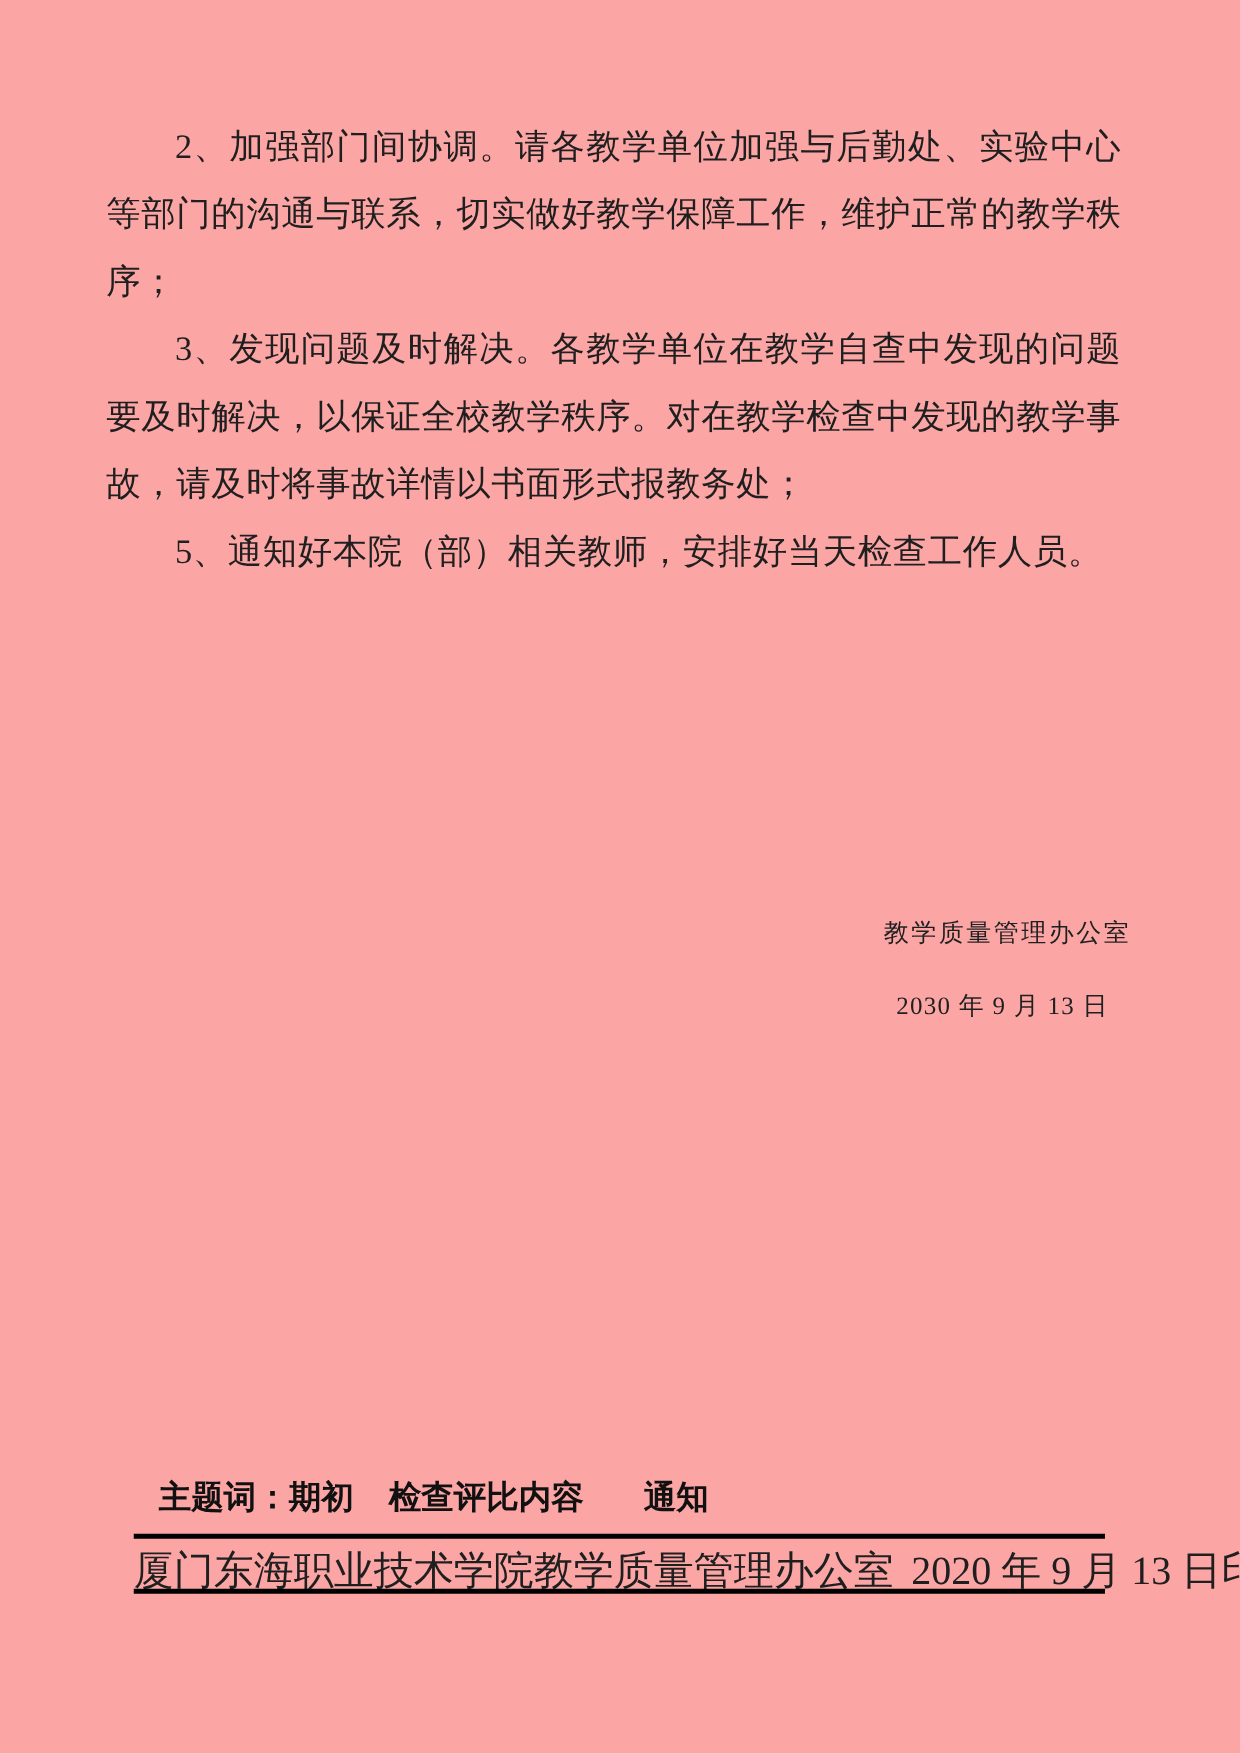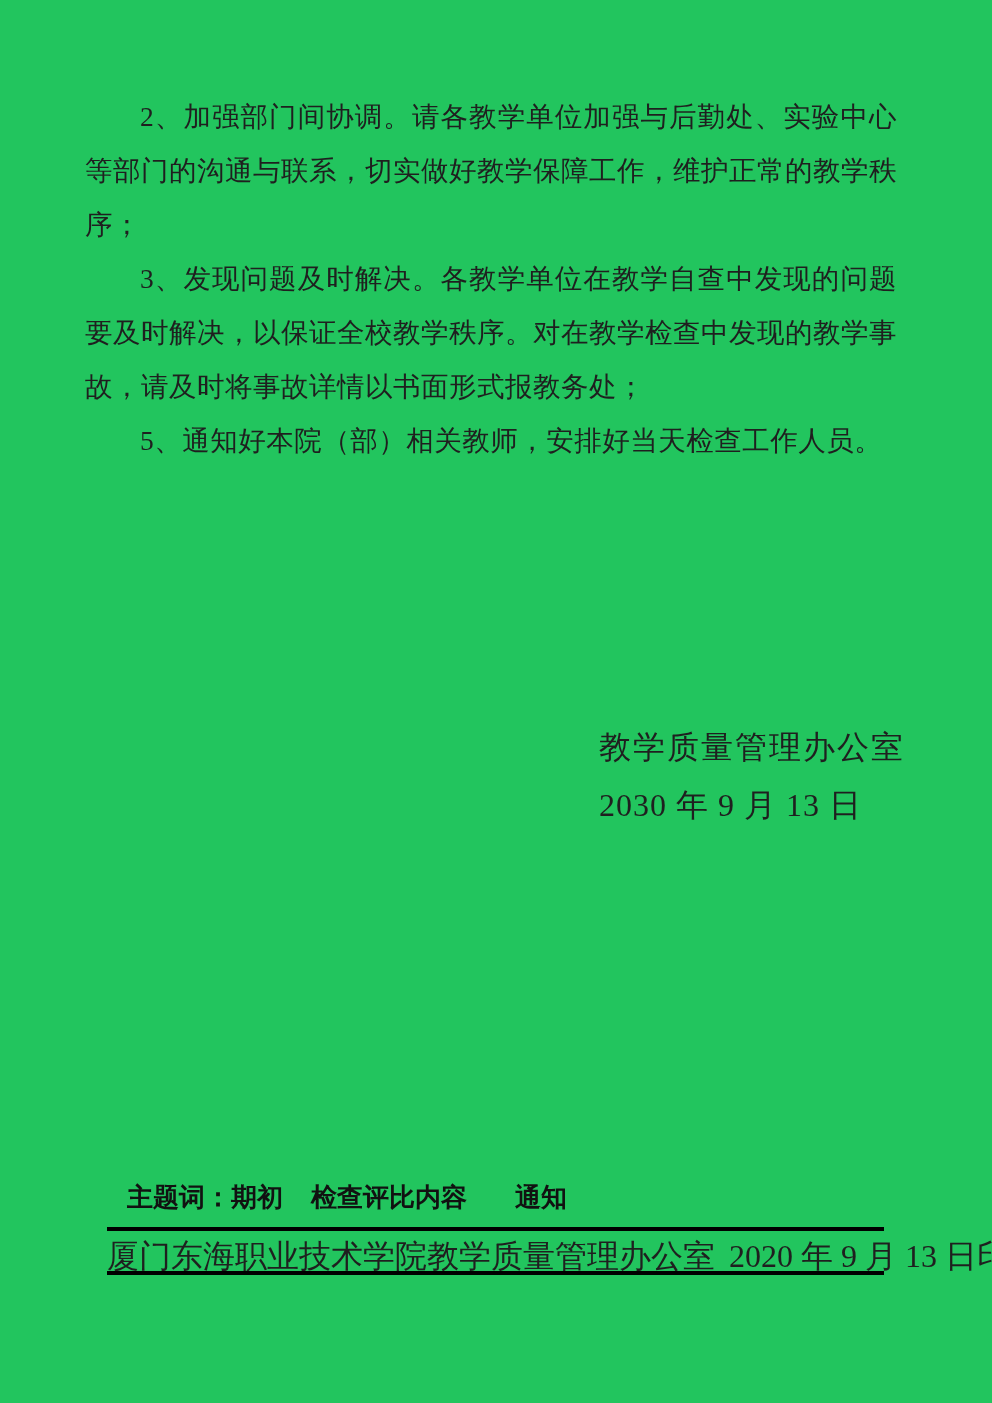--- a/index.html
+++ b/index.html
@@ -4,21 +4,21 @@
 <style>
   html, body {
     margin: 0;
     padding: 0;
     background: #ffffff;
   }
   .page {
     position: relative;
     width: 992px;
     height: 1403px;
-    background: #22c55e;
+    background: #fca5a5;
     overflow: hidden;
     font-family: "Liberation Serif", "DejaVu Serif", serif;
     color: #1f1f1f;
   }
   .content {
     position: absolute;
     left: 85px;
     top: 90px;
     width: 812px;
     font-size: 27.5px;
@@ -28,22 +28,22 @@
   }
   .content p {
     margin: 0;
     padding: 0;
     text-indent: 2em;
   }
   .signature {
     position: absolute;
     top: 718px;
     right: 87px;
-    text-align: left;
-    font-size: 32px;
+    text-align: center;
+    font-size: 20px;
     line-height: 58px;
     letter-spacing: 2px;
   }
   .signature .sig-date {
     padding-right: 8px;
     letter-spacing: 1px;
   }
   .footer {
     position: absolute;
     left: 0;

